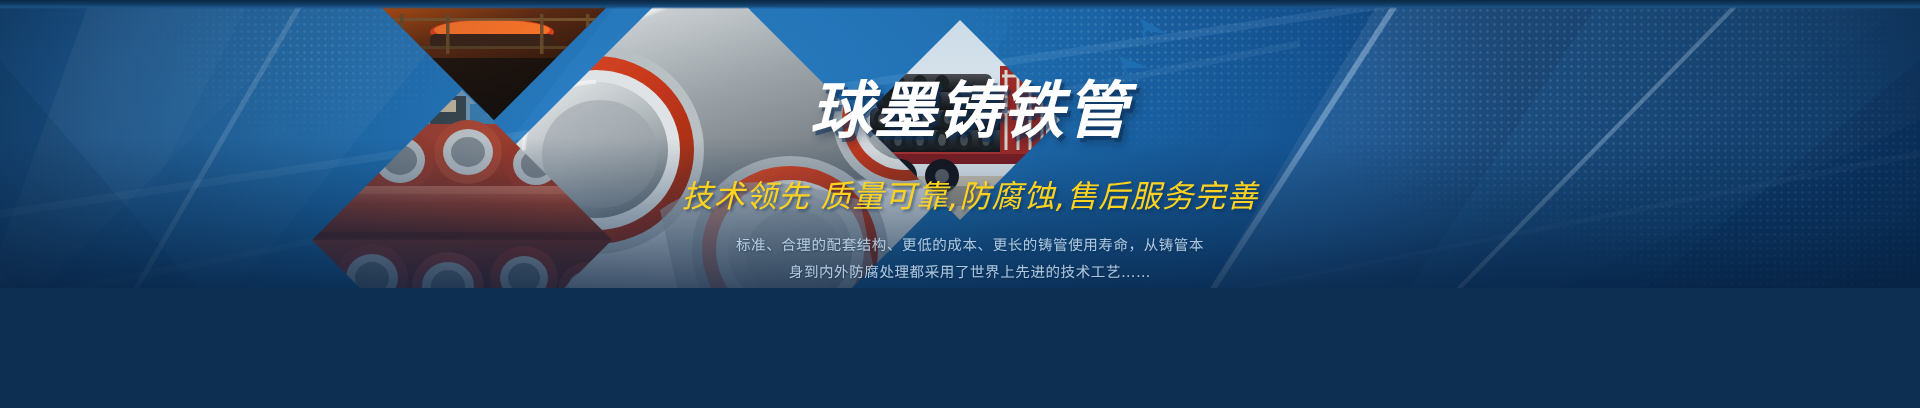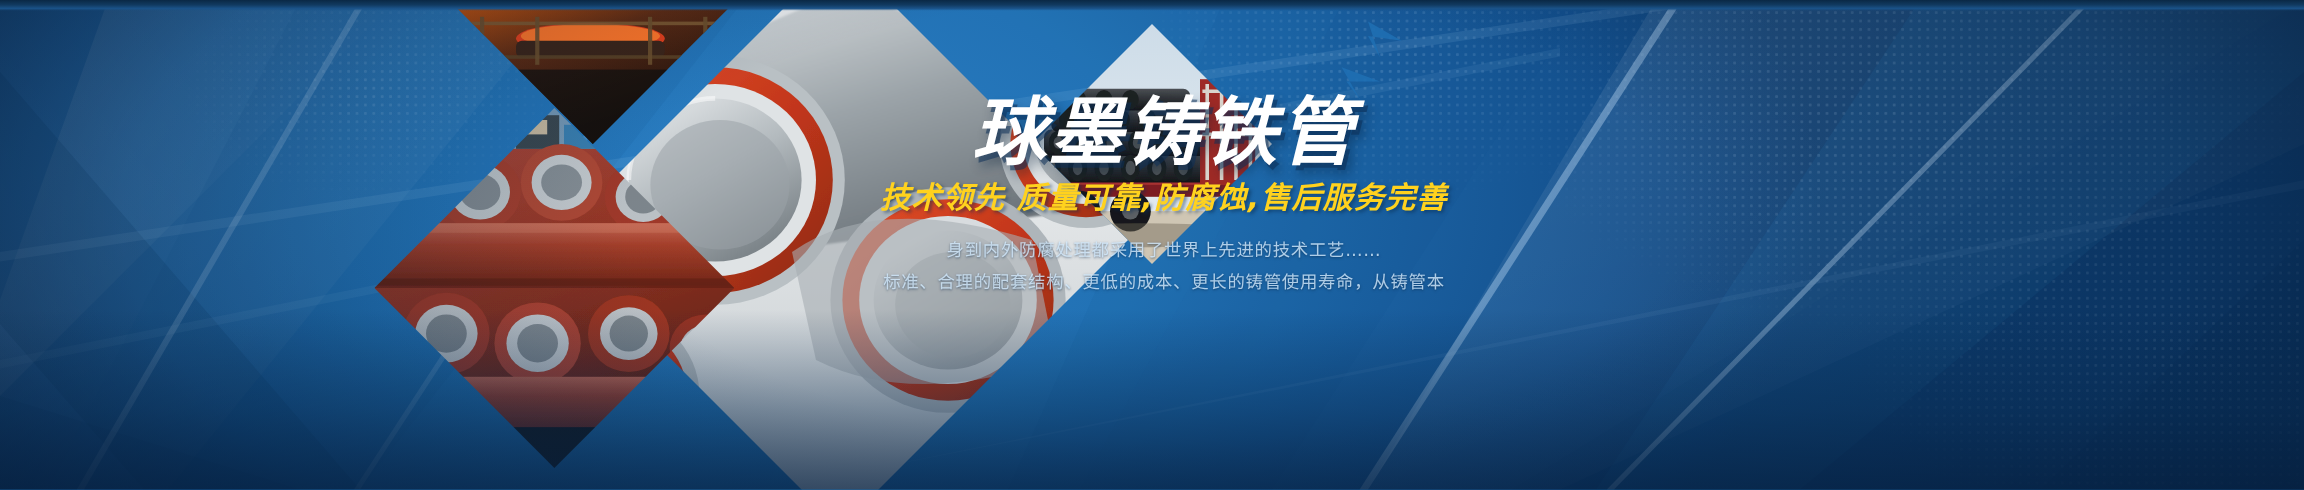--- a/index.html
+++ b/index.html
@@ -2,21 +2,21 @@
 <html lang="zh-CN"><head>
 <meta charset="utf-8">
 <title>球墨铸铁管 Banner</title>
 <style>
   html,body{margin:0;padding:0;background:#0c2f52;}
   *{box-sizing:border-box;}
 
   .banner{
     position:relative;
     width:1920px;
-    height:408px;
+    height:288px;
     overflow:hidden;
     font-family:"DejaVu Sans","Liberation Sans",sans-serif;
     background:
       radial-gradient(ellipse 900px 520px at 32% 40%, #2b7fc4 0%, #2272b4 38%, #1a5f9f 62%, #134f8c 82%, #0e3f73 100%),
       linear-gradient(140deg,#0f4276 0%,#1d6bac 30%,#2a80c6 50%,#1b66a6 72%,#0d3a6b 100%);
     padding-left: 28px;
   }
 
   
   .vignette{
@@ -76,23 +76,23 @@
     color:#ffffff;
     letter-spacing:2px;
     line-height:1.05;
     margin:0;
     text-shadow:
       3px 4px 0 rgba(12,48,88,.55),
       5px 7px 10px rgba(5,28,56,.45);
     white-space:nowrap;
   }
   .subline{
-    margin:1px 0 0 0;
-    font-size:25px;
-    font-weight:bold;
+    margin:28px 0 0 0;
+    font-size:31px;
+    font-weight:normal;
     font-style:italic;
     color:#ffd21e;
     letter-spacing:1px;
     white-space:nowrap;
     text-shadow:2px 2px 3px rgba(10,44,80,.55);
   }
   .desc{
     margin:16px 0 0 0;
     font-size:14.5px;
     line-height:1.85;
@@ -438,18 +438,18 @@
   <div class="vignette"></div>
   <div class="bottom-fade"></div>
   <div class="top-strip"></div>
 
   <div class="copy">
     <h1 class="headline">球墨铸铁管</h1>
 
     <div class="subline">技术领先 质量可靠,防腐蚀,售后服务完善</div>
 
     <div class="desc">
+      <p>标准、合理的配套结构、更低的成本、更长的铸管使用寿命，从铸管本</p>
       <p>身到内外防腐处理都采用了世界上先进的技术工艺……</p>
-      <p>标准、合理的配套结构、更低的成本、更长的铸管使用寿命，从铸管本</p>
     </div>
   </div>
 
 </div>
 
 </body></html>

